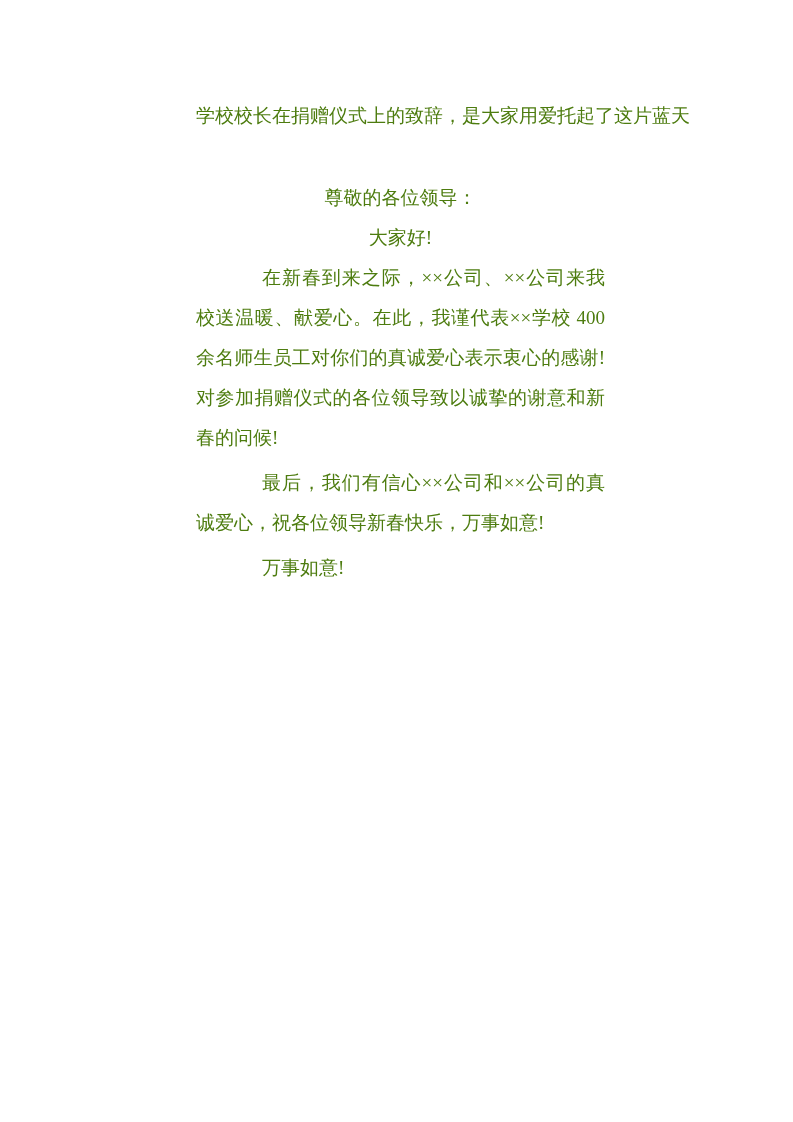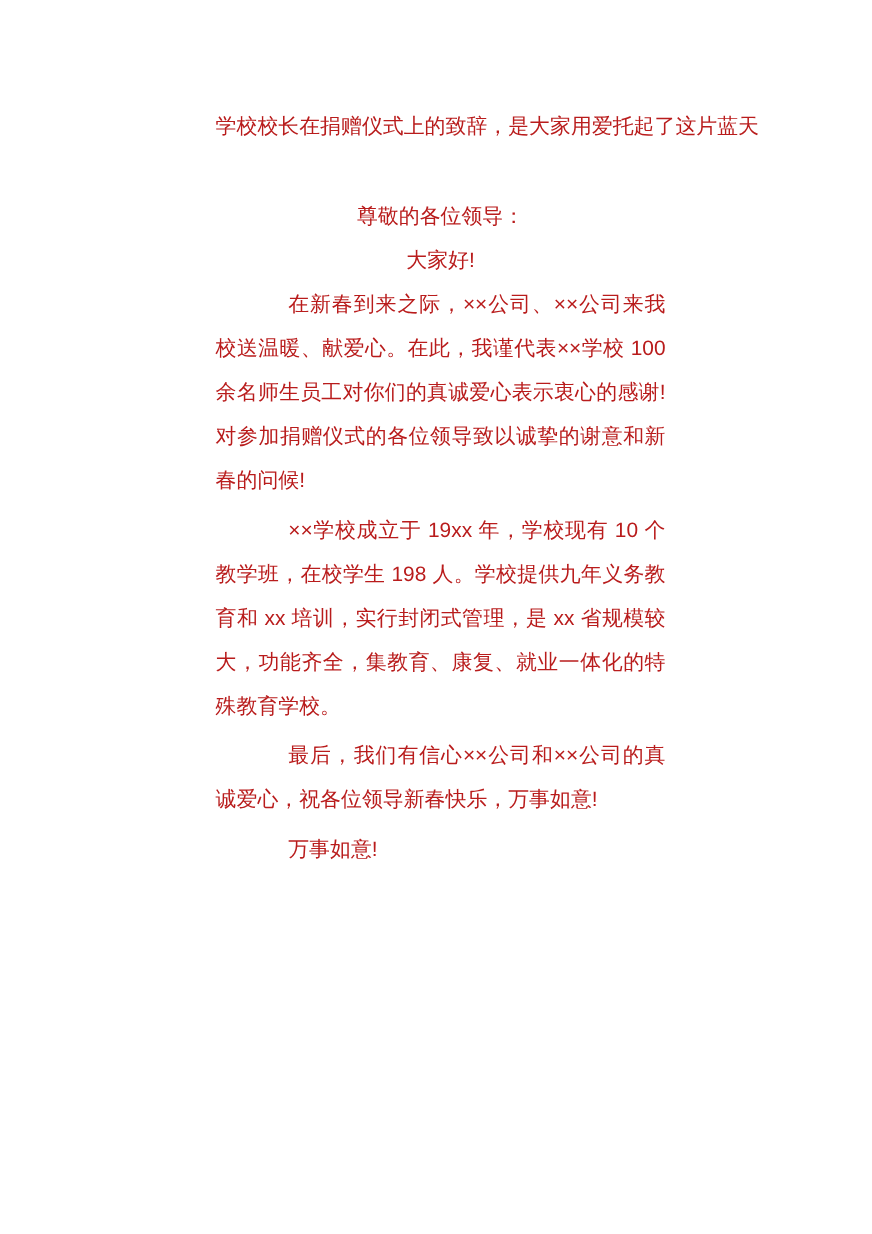--- a/index.html
+++ b/index.html
@@ -9,24 +9,24 @@
   }
   .page {
     position: relative;
     width: 637px;
     height: 1122px;
     margin: 0 auto;
     background: #ffffff;
     box-sizing: border-box;
     padding: 96px 110px 0 118px;
     overflow: hidden;
-    font-family: Liberation Sans, sans-serif;
+    font-family: Liberation Serif, serif;
     font-size: 19px;
     line-height: 40px;
-    color: #b91c1c;
+    color: #4d7c0f;
   }
   .doc-title {
     margin: 0 0 42px 0;
     font-weight: normal;
     font-size: 19px;
     line-height: 40px;
     white-space: nowrap;
   }
   .salutation,
   .greeting {
@@ -47,21 +47,20 @@
 </head>
 <body>
 
 <div class="page">
   <h1 class="doc-title">学校校长在捐赠仪式上的致辞，是大家用爱托起了这片蓝天</h1>
 
   <p class="salutation">尊敬的各位领导：</p>
 
   <p class="greeting">大家好!</p>
 
-  <p class="para">在新春到来之际，××公司、××公司来我校送温暖、献爱心。在此，我谨代表××学校 100 余名师生员工对你们的真诚爱心表示衷心的感谢!对参加捐赠仪式的各位领导致以诚挚的谢意和新春的问候!</p>
+  <p class="para">在新春到来之际，××公司、××公司来我校送温暖、献爱心。在此，我谨代表××学校 400 余名师生员工对你们的真诚爱心表示衷心的感谢!对参加捐赠仪式的各位领导致以诚挚的谢意和新春的问候!</p>
 
-  <p class="para">××学校成立于 19xx 年，学校现有 10 个教学班，在校学生 198 人。学校提供九年义务教育和 xx 培训，实行封闭式管理，是 xx 省规模较大，功能齐全，集教育、康复、就业一体化的特殊教育学校。</p>
 
 
   <p class="para">最后，我们有信心××公司和××公司的真诚爱心，祝各位领导新春快乐，万事如意!</p>
 
   <p class="closing">万事如意!</p>
 </div>
 
 </body></html>

